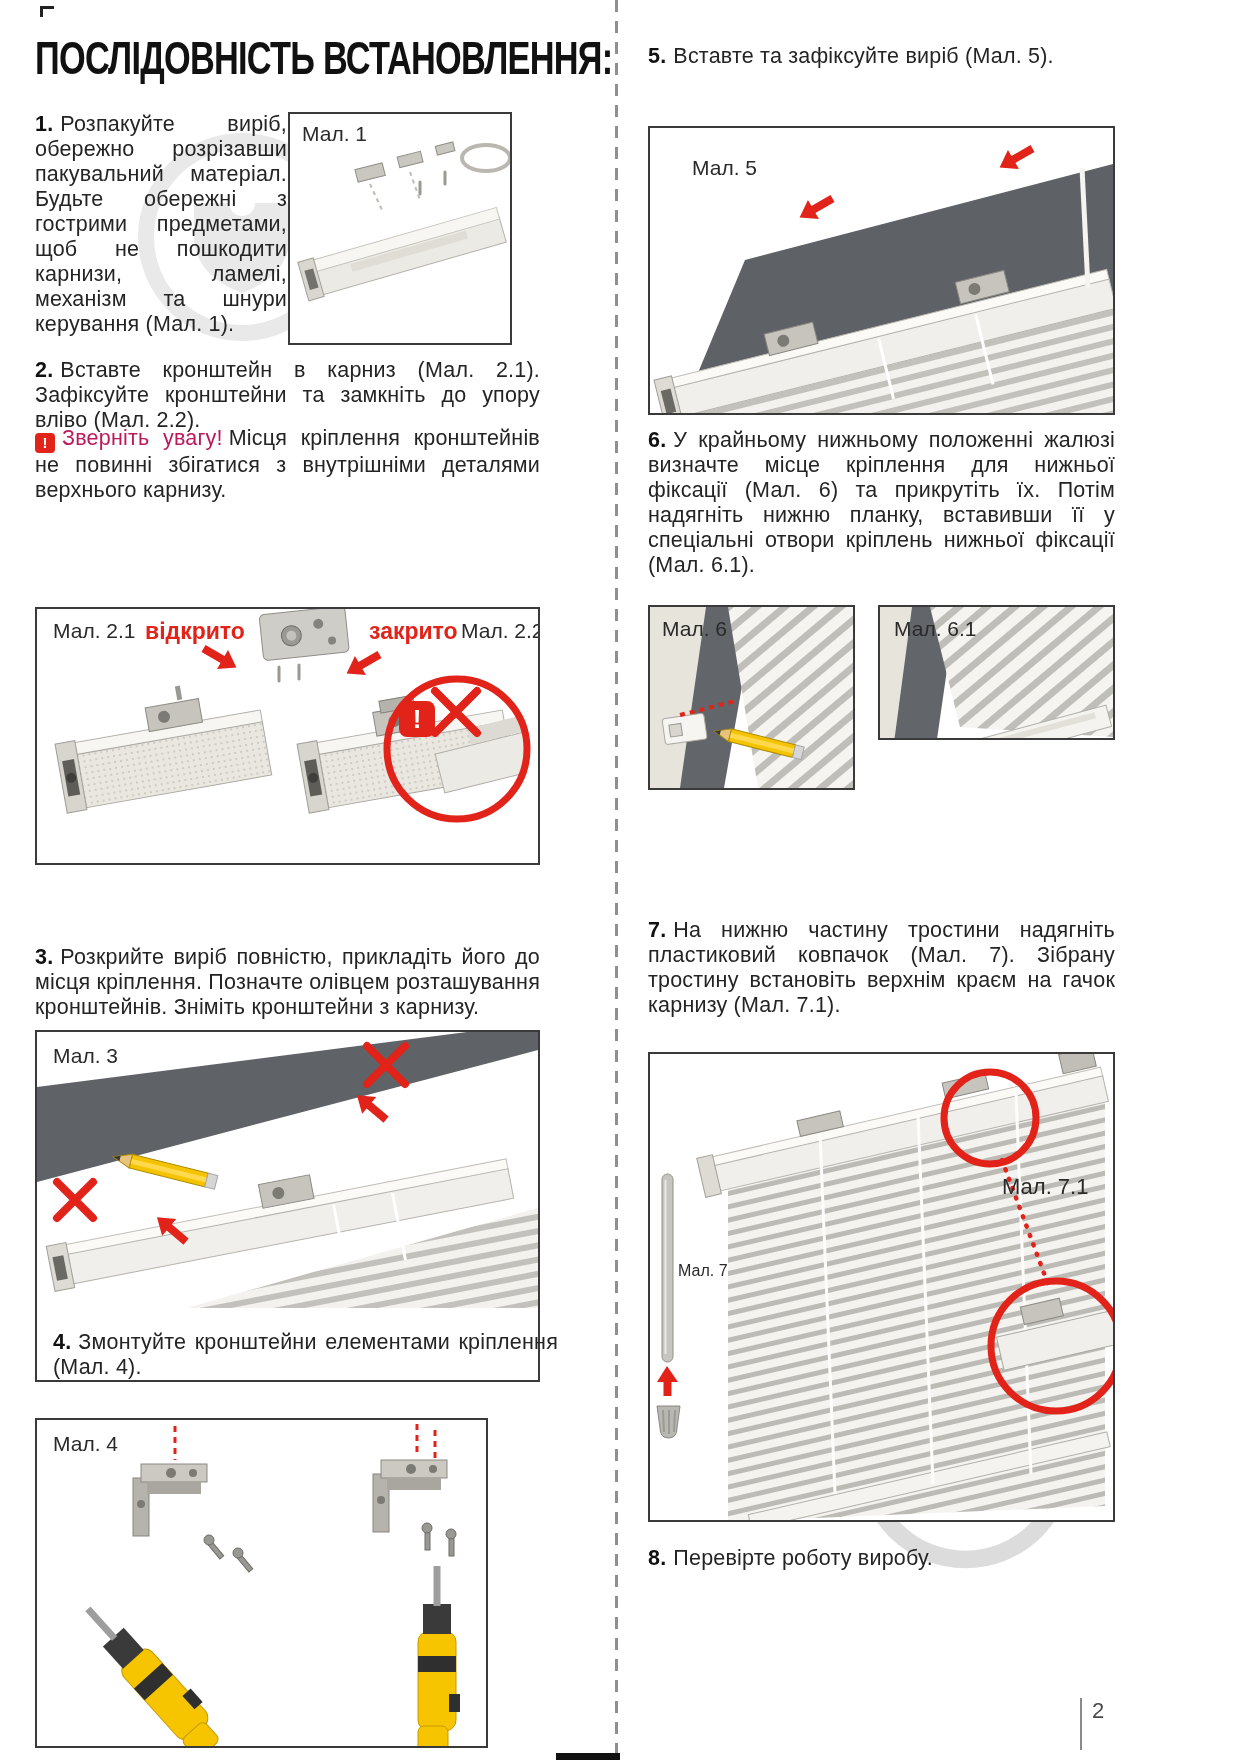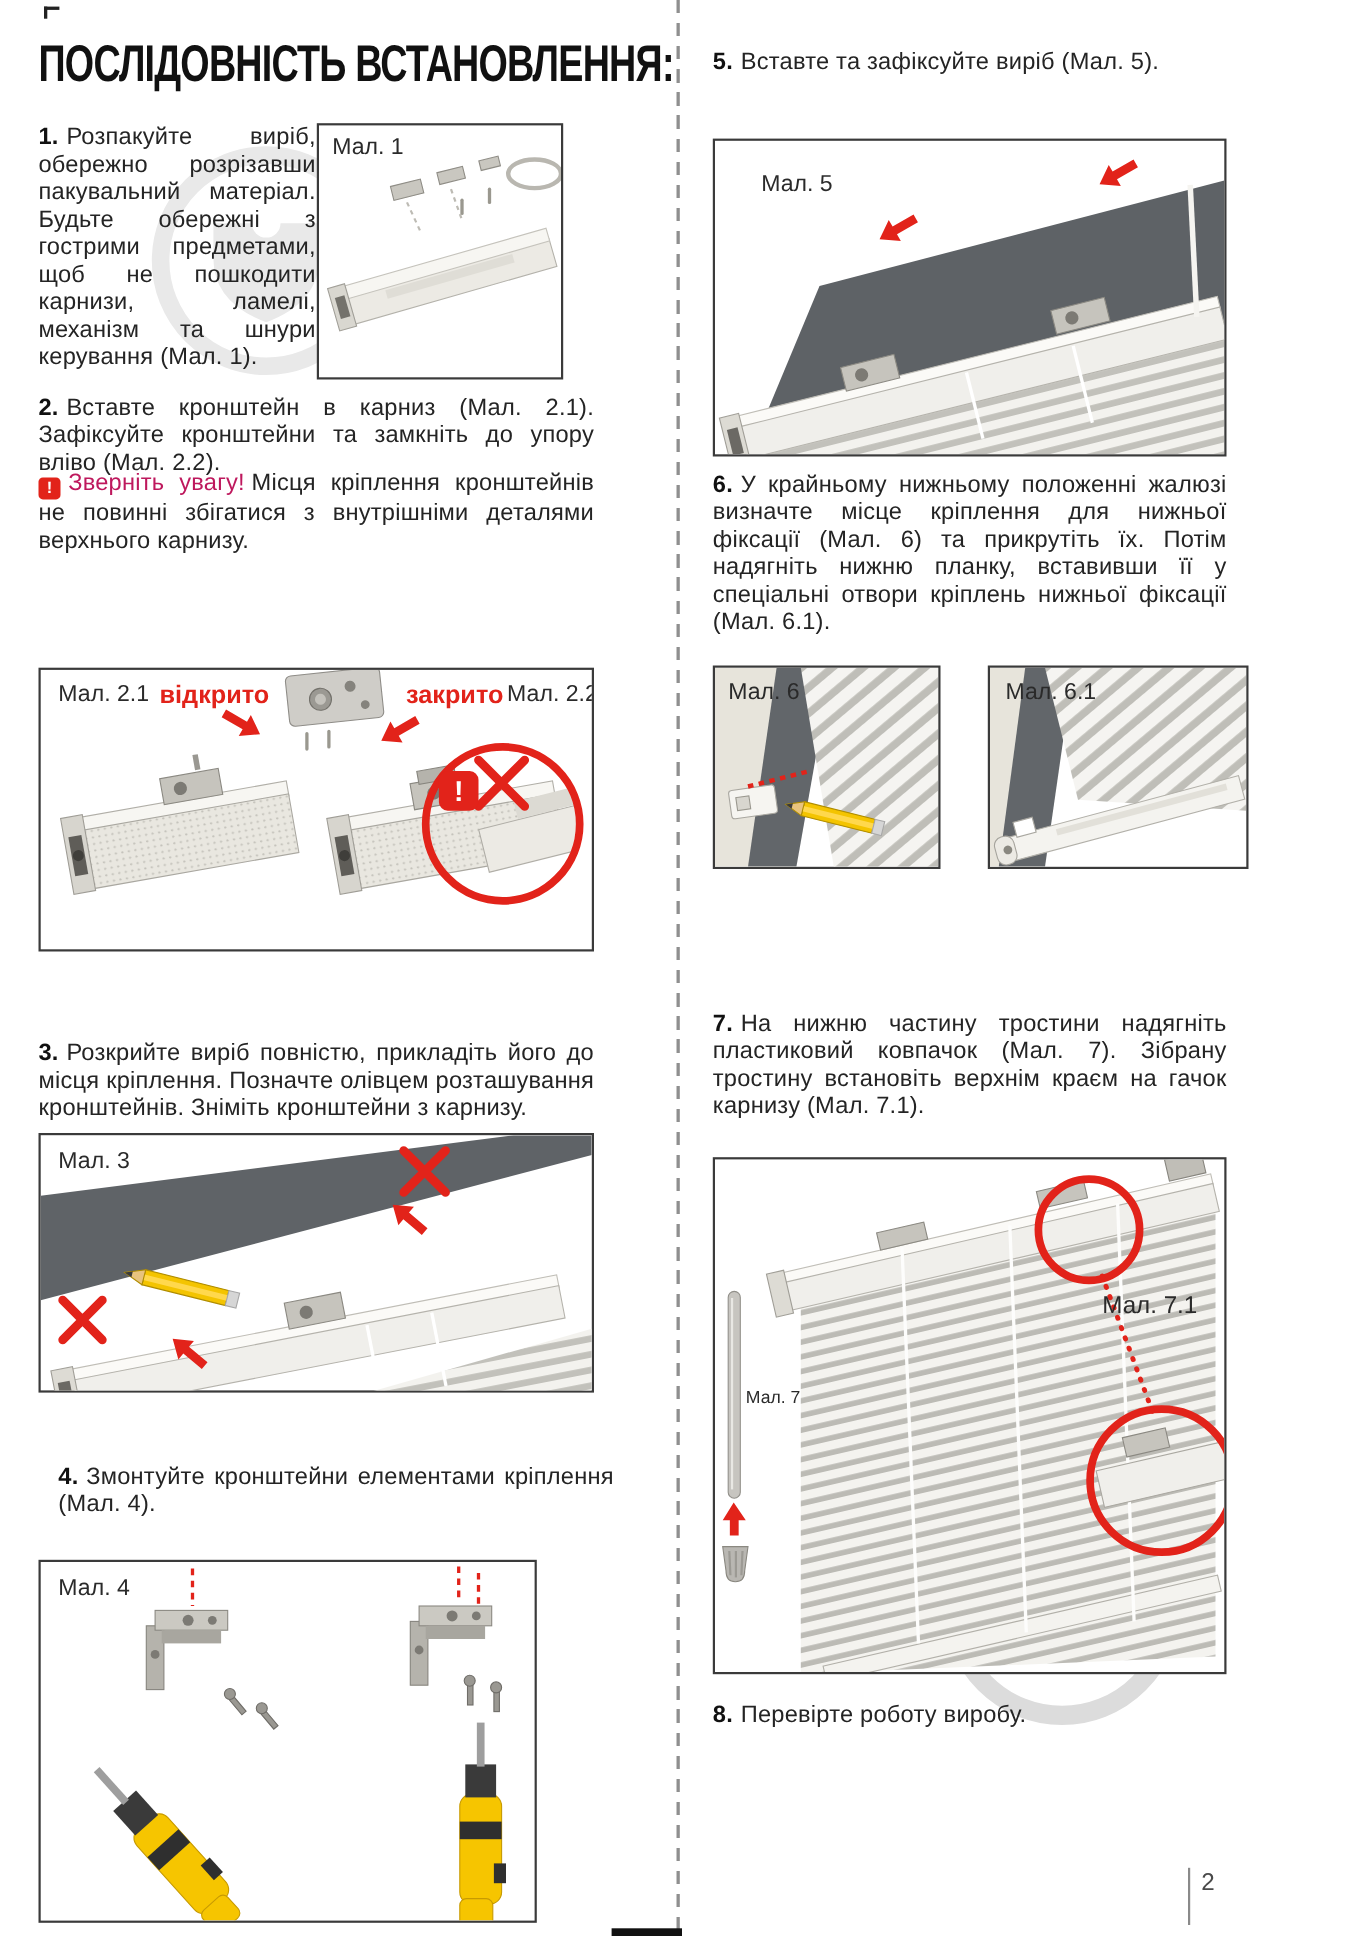--- a/index.html
+++ b/index.html
@@ -158,21 +158,21 @@
     <div class="figlab red" style="left:108px;top:9px;font-size:23px;">відкрито</div>
     <div class="figlab red" style="left:332px;top:9px;font-size:23px;">закрито</div>
     <div class="figlab" style="left:424px;top:10px;">Мал. 2.2</div>
     <div class="alert-badge-lg" style="left:362px;top:92px;">!</div>
   </div>
 
   <div class="step" style="left:35px;top:912px;width:505px;margin-top:33px;">
     <span class="num">3.</span><span>Розкрийте виріб повністю, прикладіть його до місця кріплення. Позначте олівцем розташування кронштейнів. Зніміть кронштейни з карнизу.</span>
   </div>
 
-  <div class="figbox" style="left:35px;top:1030px;width:505px;height:236px;">
+  <div class="figbox" style="left:35px;top:1030px;width:505px;height:352px;">
     <svg width="501" height="276" viewBox="0 0 501 276">
       <defs>
         <pattern id="slats3" width="14" height="14" patternUnits="userSpaceOnUse" patternTransform="rotate(-11)">
           <rect width="14" height="14" fill="#f3f2ee"></rect>
           <rect y="8" width="14" height="6" fill="#c2c1bb"></rect>
         </pattern>
       </defs>
       <polygon points="0,55 430,0 501,0 501,18 0,150" fill="#5f6367"></polygon>
       <polygon points="150,276 501,176 501,276" fill="url(#slats3)"></polygon>
       <g transform="rotate(-11 250 195)">
@@ -310,21 +310,21 @@
         <rect x="16" y="0" width="66" height="13" fill="#f4c400" stroke="#b08d00"></rect>
         <rect x="16" y="4" width="66" height="5" fill="#ffd84d"></rect>
         <polygon points="16,0 0,6.5 16,13" fill="#e8c37e" stroke="#b08d00"></polygon>
         <polygon points="6,4 0,6.5 6,9" fill="#3a3a3a"></polygon>
         <rect x="82" y="0" width="9" height="13" fill="#d6d6d6" stroke="#a7a7a7"></rect>
       </g>
     </svg>
     <div class="figlab" style="left:12px;top:10px;">Мал. 6</div>
   </div>
 
-  <div class="figbox" style="left:898px;top:605px;width:237px;height:185px;">
+  <div class="figbox" style="left:878px;top:605px;width:237px;height:135px;">
     <svg width="233" height="181" viewBox="0 0 233 181">
       <defs>
         <pattern id="slats61" width="18" height="18" patternUnits="userSpaceOnUse" patternTransform="rotate(-40)">
           <rect width="18" height="18" fill="#f5f4f1"></rect>
           <rect y="11" width="18" height="7" fill="#bfbeb8"></rect>
         </pattern>
       </defs>
       <rect x="0" y="0" width="46" height="181" fill="#e7e4db"></rect>
       <polygon points="32,0 76,0 50,181 8,181" fill="#62666a"></polygon>
       <polygon points="50,0 233,0 233,130 80,120" fill="url(#slats61)"></polygon>

